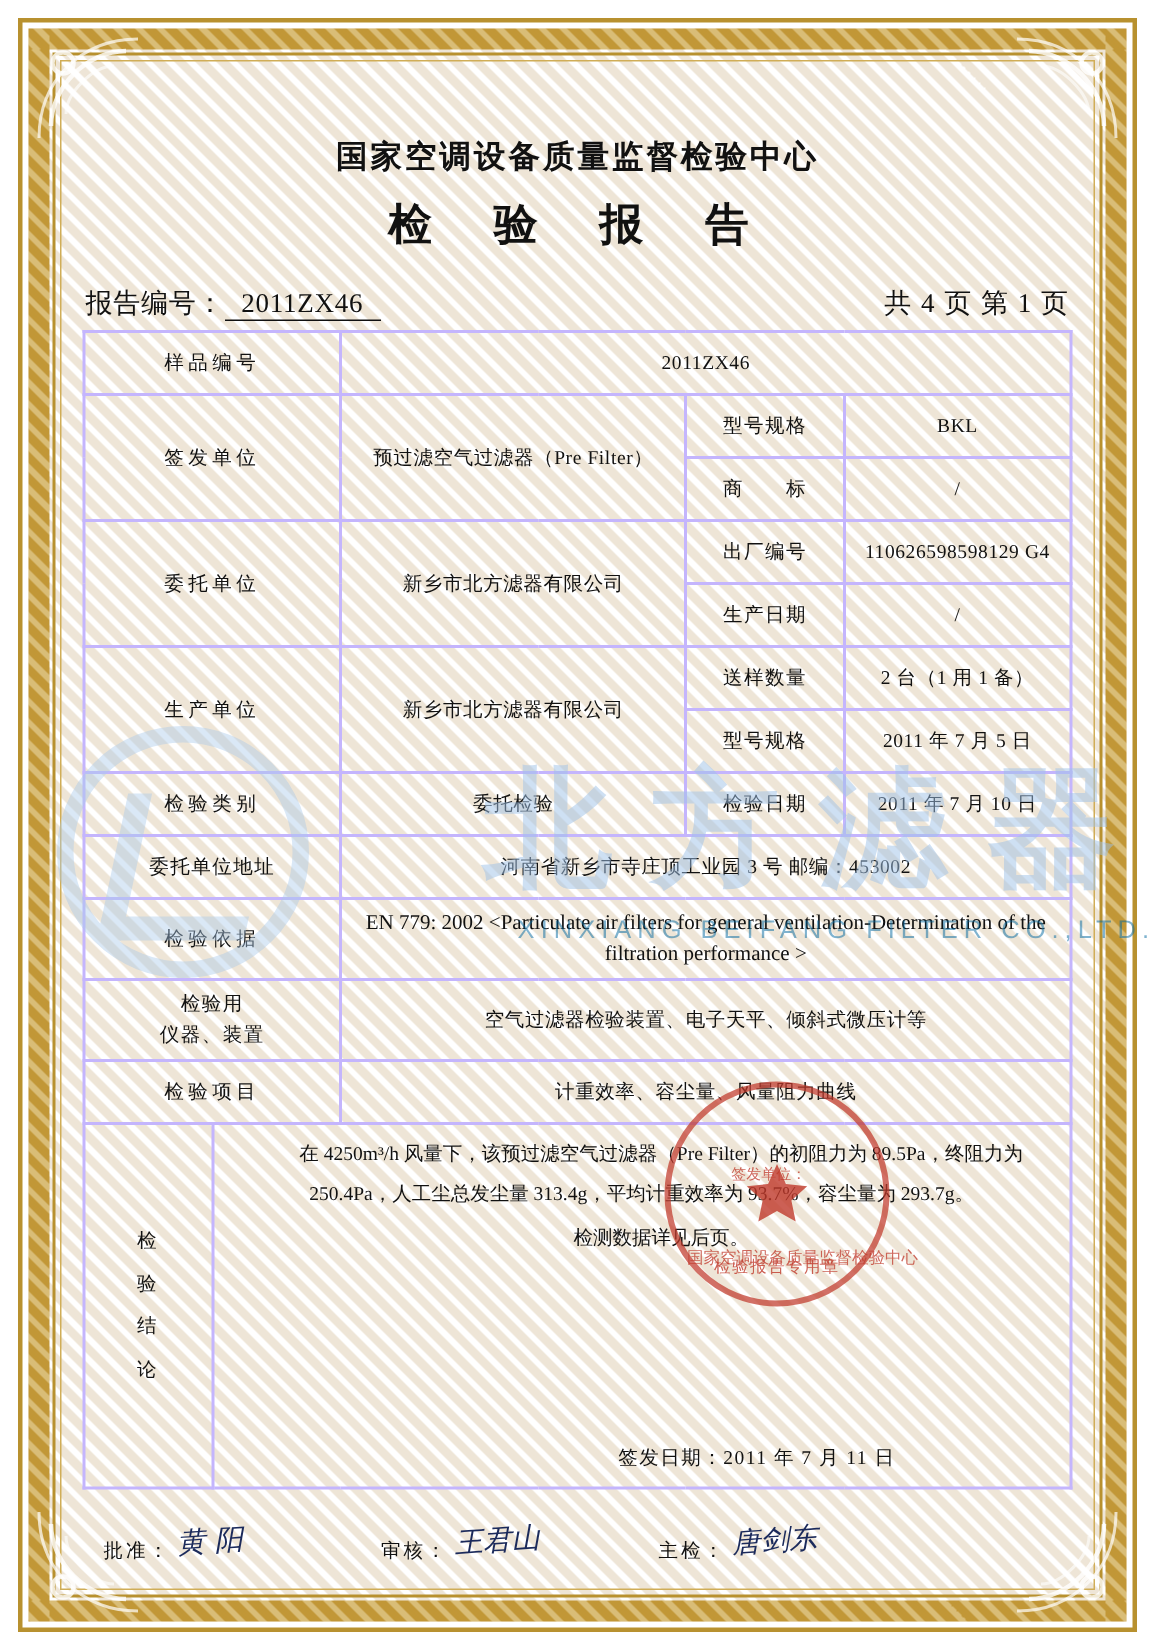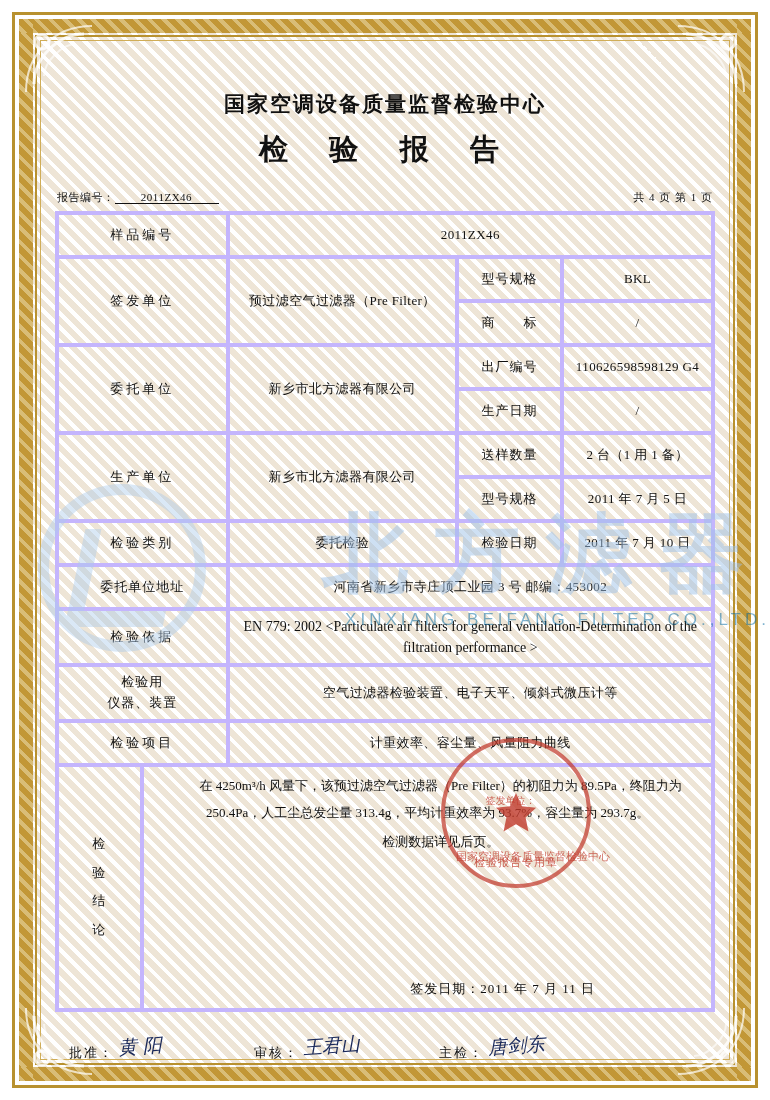--- a/index.html
+++ b/index.html
@@ -93,21 +93,21 @@
     color: #111;
     margin-top: 12px;
     font-family: Liberation Mono, monospace;
   }
   .meta-row {
     display: flex;
     justify-content: space-between;
     align-items: flex-end;
     margin-top: 20px;
     padding: 0 2px;
-    font-size: 11px;
+    font-size: 18px;
     color: #111;
   }
   .meta-left { letter-spacing: .5px; }
   .meta-left .underline {
     display: inline-block;
     border-bottom: 1px solid #111;
     min-width: 96px;
     text-align: center;
     padding: 0 4px;
   }
@@ -117,21 +117,21 @@
   table.report {
     width: 100%;
     border-collapse: collapse;
     margin-top: 6px;
     table-layout: fixed;
     font-size: 13px;
     color: #111;
     background: transparent;
   }
   table.report td {
-    border: 4px solid #c4b5fd;
+    border: 2px solid #c4b5fd;
     padding: 5px 6px;
     text-align: center;
     vertical-align: middle;
     height: 30px;
   }
   .lbl {
     letter-spacing: 3px;
     white-space: nowrap;
   }
   .lbl-narrow { letter-spacing: 1px; }

